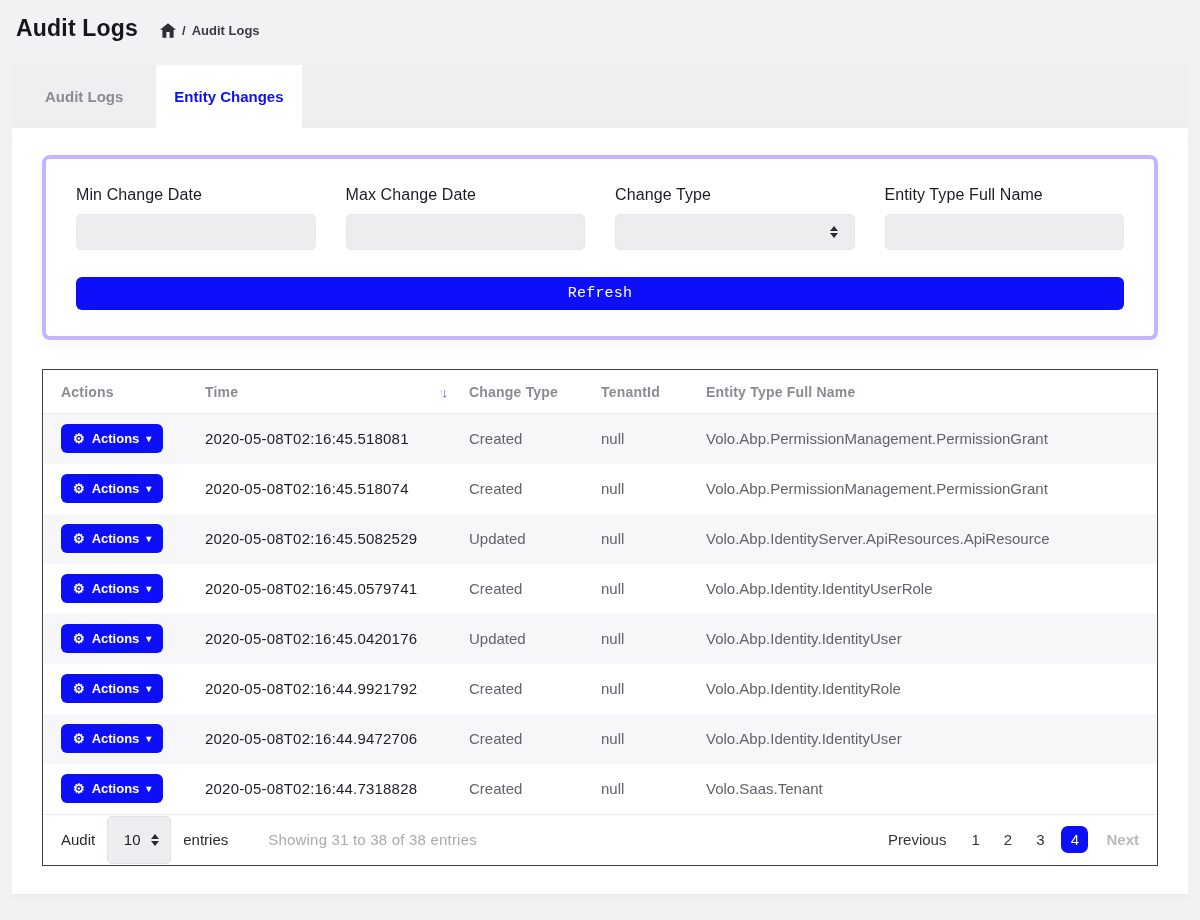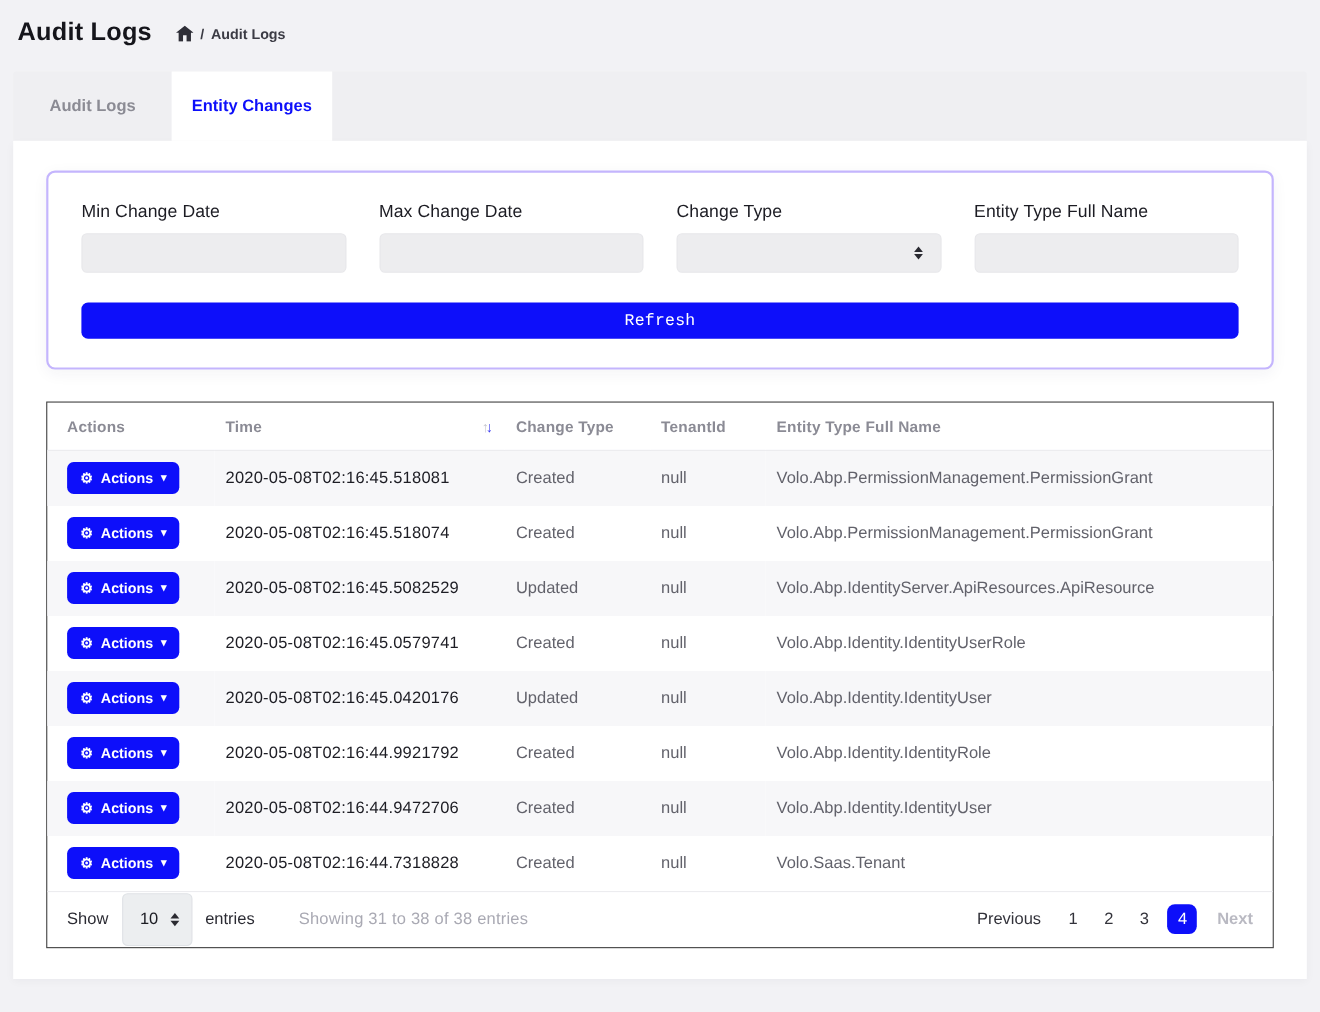--- a/index.html
+++ b/index.html
@@ -20,21 +20,21 @@
 
   .shell{margin:13px 12px 0 12px;}
   .tab-strip{display:flex; background:var(--tabstrip-bg); height:63px; border-radius:3px 3px 0 0;}
   .tab{display:flex; align-items:center; padding:0 33px; font-size:15px; font-weight:700;
     color:#8b8b94; cursor:pointer;}
   .tab.active{background:var(--card-bg); color:var(--primary); padding:0 18px;}
 
   .card-body{background:var(--card-bg); padding:27px 30px 28px 30px; min-height:706px;
     box-shadow:0 3px 8px rgba(25,25,60,0.04);}
 
-  .filter-card{border:2px solid #c4b5fd; border-radius:8px; box-shadow:0 4px 14px rgba(30,30,70,0.05);
+  .filter-card{border:4px solid #c4b5fd; border-radius:8px; box-shadow:0 4px 14px rgba(30,30,70,0.05);
     padding:27px 30px 26px 30px; margin-bottom:29px;}
   .filter-grid{display:grid; grid-template-columns:repeat(4,1fr); column-gap:30px; margin-bottom:27px;}
   .field label{display:block; font-size:16px; color:#1c1c23; margin-bottom:10px; letter-spacing:.1px;}
   .control{display:block; width:100%; height:36px; background:var(--input-bg);
     border:1px solid var(--input-border); border-radius:5px; font-size:15px; padding:0 10px;
     color:#1c1c23; outline:none;}
   .control.select{position:relative; cursor:pointer;}
   .sel-arrows{position:absolute; right:16px; top:50%; transform:translateY(-50%);
     display:flex; flex-direction:column; gap:2px;}
   .tri{width:0; height:0; border-left:4px solid transparent; border-right:4px solid transparent; display:block;}
@@ -264,21 +264,21 @@
     <td class="time">2020-05-08T02:16:44.7318828</td>
     <td class="muted">Created</td>
     <td class="muted">null</td>
     <td class="muted">Volo.Saas.Tenant</td>
   </tr>
 </tbody>
       </table>
 
       <div class="table-footer">
         <div class="tf-left">
-          <span class="show-label">Show</span>
+          <span class="show-label">Audit</span>
           <span class="page-size">
             <span>10</span>
             <span class="sel-arrows">
                 <i class="tri up"></i>
                 <i class="tri down"></i>
               </span>
           </span>
           <span class="entries-label">entries</span>
           <span class="summary">Showing 31 to 38 of 38 entries</span>
         </div>

